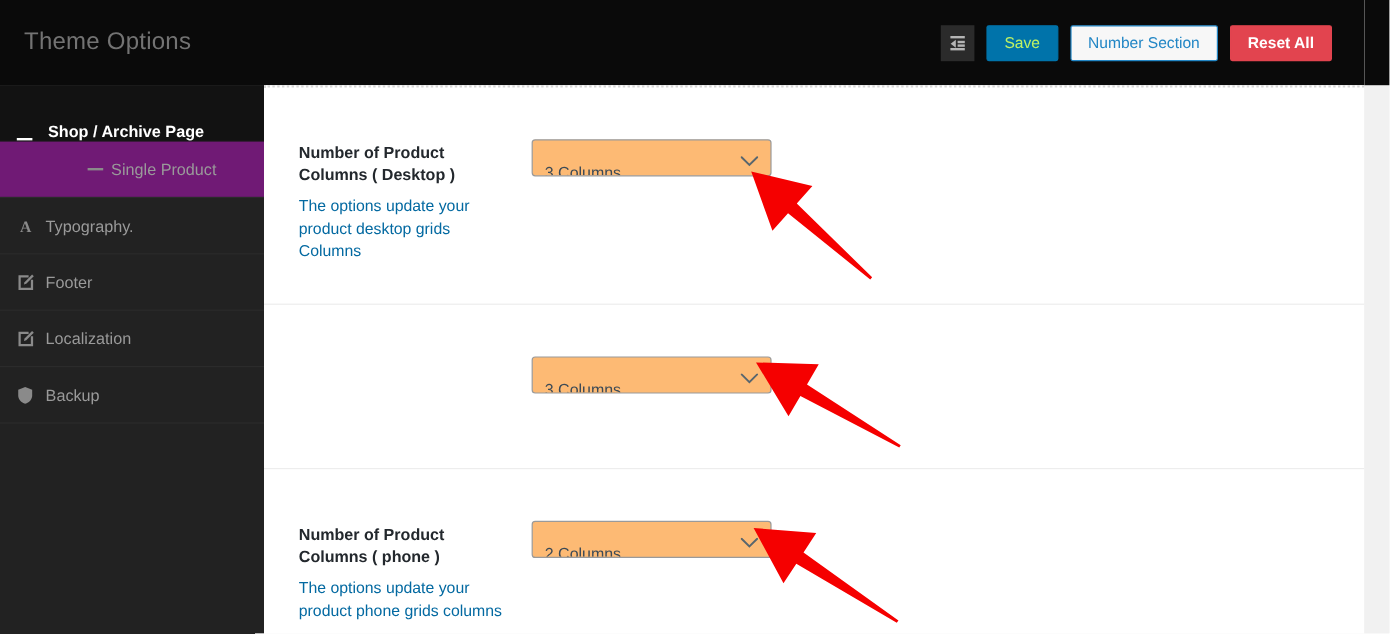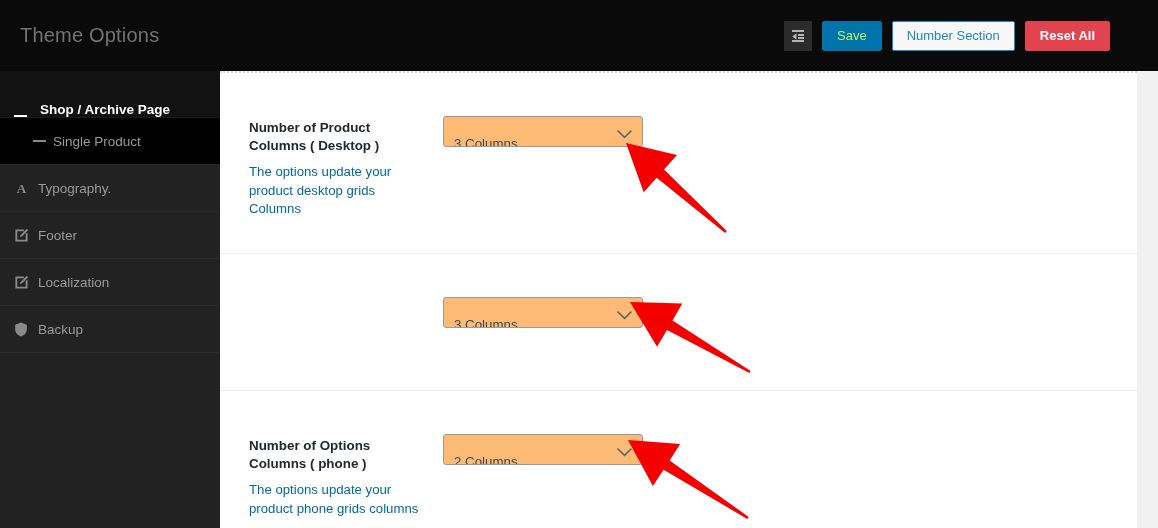--- a/index.html
+++ b/index.html
@@ -90,22 +90,23 @@
     font-size: 13.5px;
   }
   .nav-item.active {
     background: #121212;
     color: #ffffff;
     font-weight: bold;
     border-bottom-color: #1a1a1a;
     align-items: flex-end;
   }
   .nav-item.sub {
-    background: #000000;
+    background: #701a75;
     padding-left: 29px;
+    justify-content: center;
   }
   .nav-item.active .nav-arrow {
     position: absolute;
     right: -8px; top: 50%;
     transform: translateY(-50%);
     width: 0; height: 0;
     border-top: 7px solid transparent;
     border-bottom: 7px solid transparent;
     border-left: 8px solid #121212;
   }
@@ -314,21 +315,21 @@
         <span class="chev">
           <svg width="15" height="9" viewBox="0 0 15 9" aria-hidden="true">
             <path d="M1 1 L7.5 7.4 L14 1" stroke="#58666e" stroke-width="1.6" fill="none" stroke-linecap="round"></path>
           </svg>
         </span>
       </div>
     </section>
 
     <section class="opt-row">
       <div class="opt-labels">
-        <div class="opt-title">Number of Options Columns ( phone )</div>
+        <div class="opt-title">Number of Product Columns ( phone )</div>
         <div class="opt-desc">The options update your product phone grids columns</div>
       </div>
       <div class="select-wrap">
         <select class="styled-select"><option value="1 Columns">1 Columns</option><option value="2 Columns" selected="">2 Columns</option><option value="3 Columns">3 Columns</option><option value="4 Columns">4 Columns</option><option value="5 Columns">5 Columns</option><option value="6 Columns">6 Columns</option></select>
         <span class="chev">
           <svg width="15" height="9" viewBox="0 0 15 9" aria-hidden="true">
             <path d="M1 1 L7.5 7.4 L14 1" stroke="#58666e" stroke-width="1.6" fill="none" stroke-linecap="round"></path>
           </svg>
         </span>
       </div>

